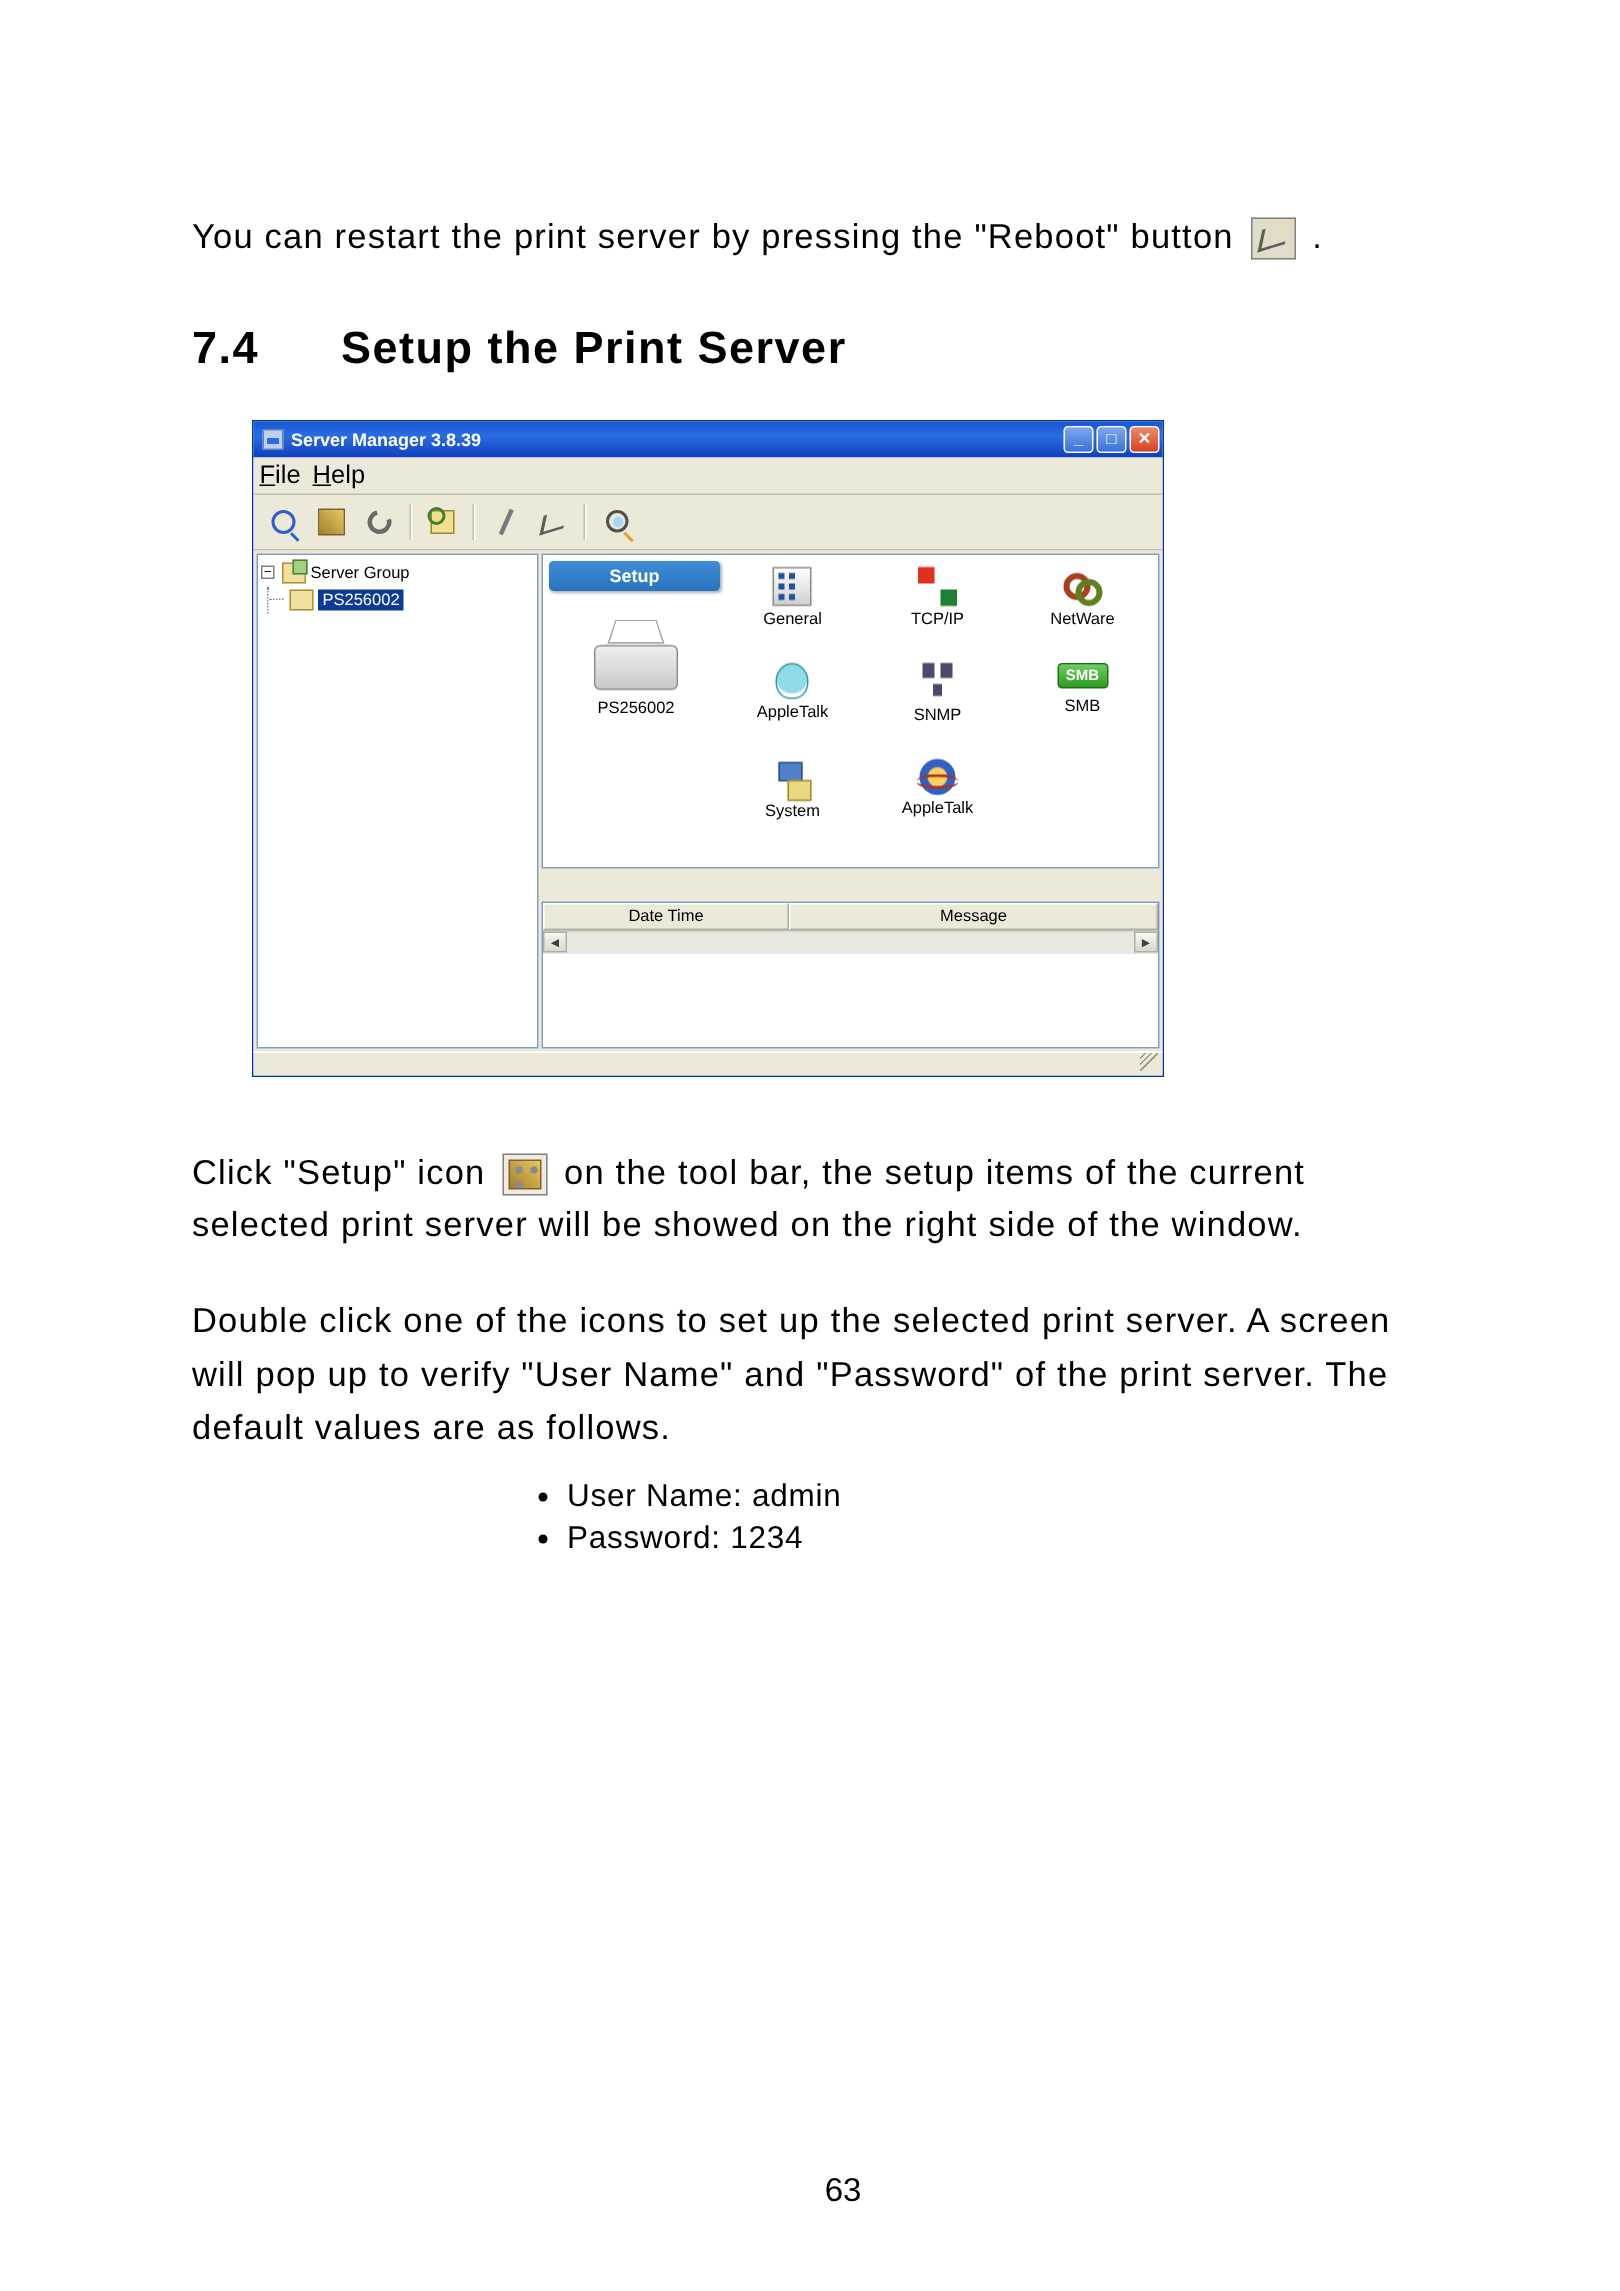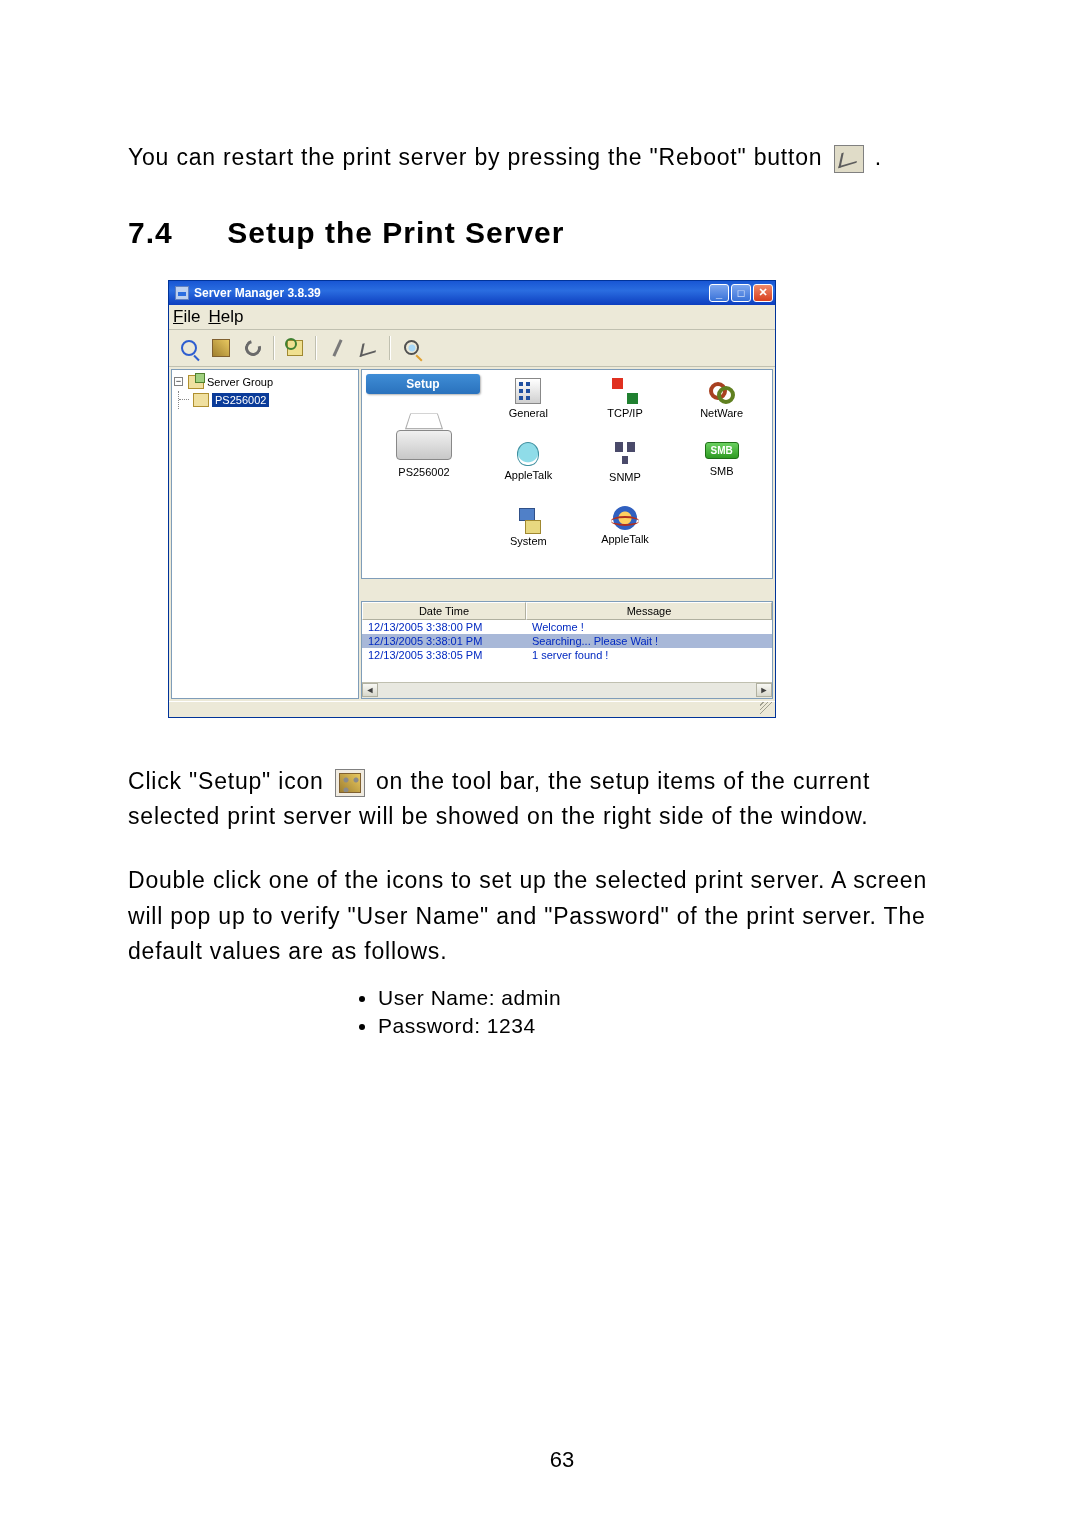--- a/index.html
+++ b/index.html
@@ -464,34 +464,20 @@
               <div></div>
             </div>
           </div>
         </div>
 
         <div class="log-pane">
           <div class="log-head">
             <div class="col-dt">Date Time</div>
             <div class="col-msg">Message</div>
           </div>
-          <div class="log-rows">
-            <div class="log-row">
-              <div class="col-dt">12/13/2005 3:38:00 PM</div>
-              <div class="col-msg">Welcome !</div>
-            </div>
-            <div class="log-row sel">
-              <div class="col-dt">12/13/2005 3:38:01 PM</div>
-              <div class="col-msg">Searching... Please Wait !</div>
-            </div>
-            <div class="log-row">
-              <div class="col-dt">12/13/2005 3:38:05 PM</div>
-              <div class="col-msg">1 server found !</div>
-            </div>
-          </div>
           <div class="log-scroll">
             <div class="scroll-btn">◄</div>
             <div class="scroll-track"></div>
             <div class="scroll-btn">►</div>
           </div>
         </div>
       </div>
     </div>
     <div class="statusbar"></div>
     <div class="resize-grip"></div>

